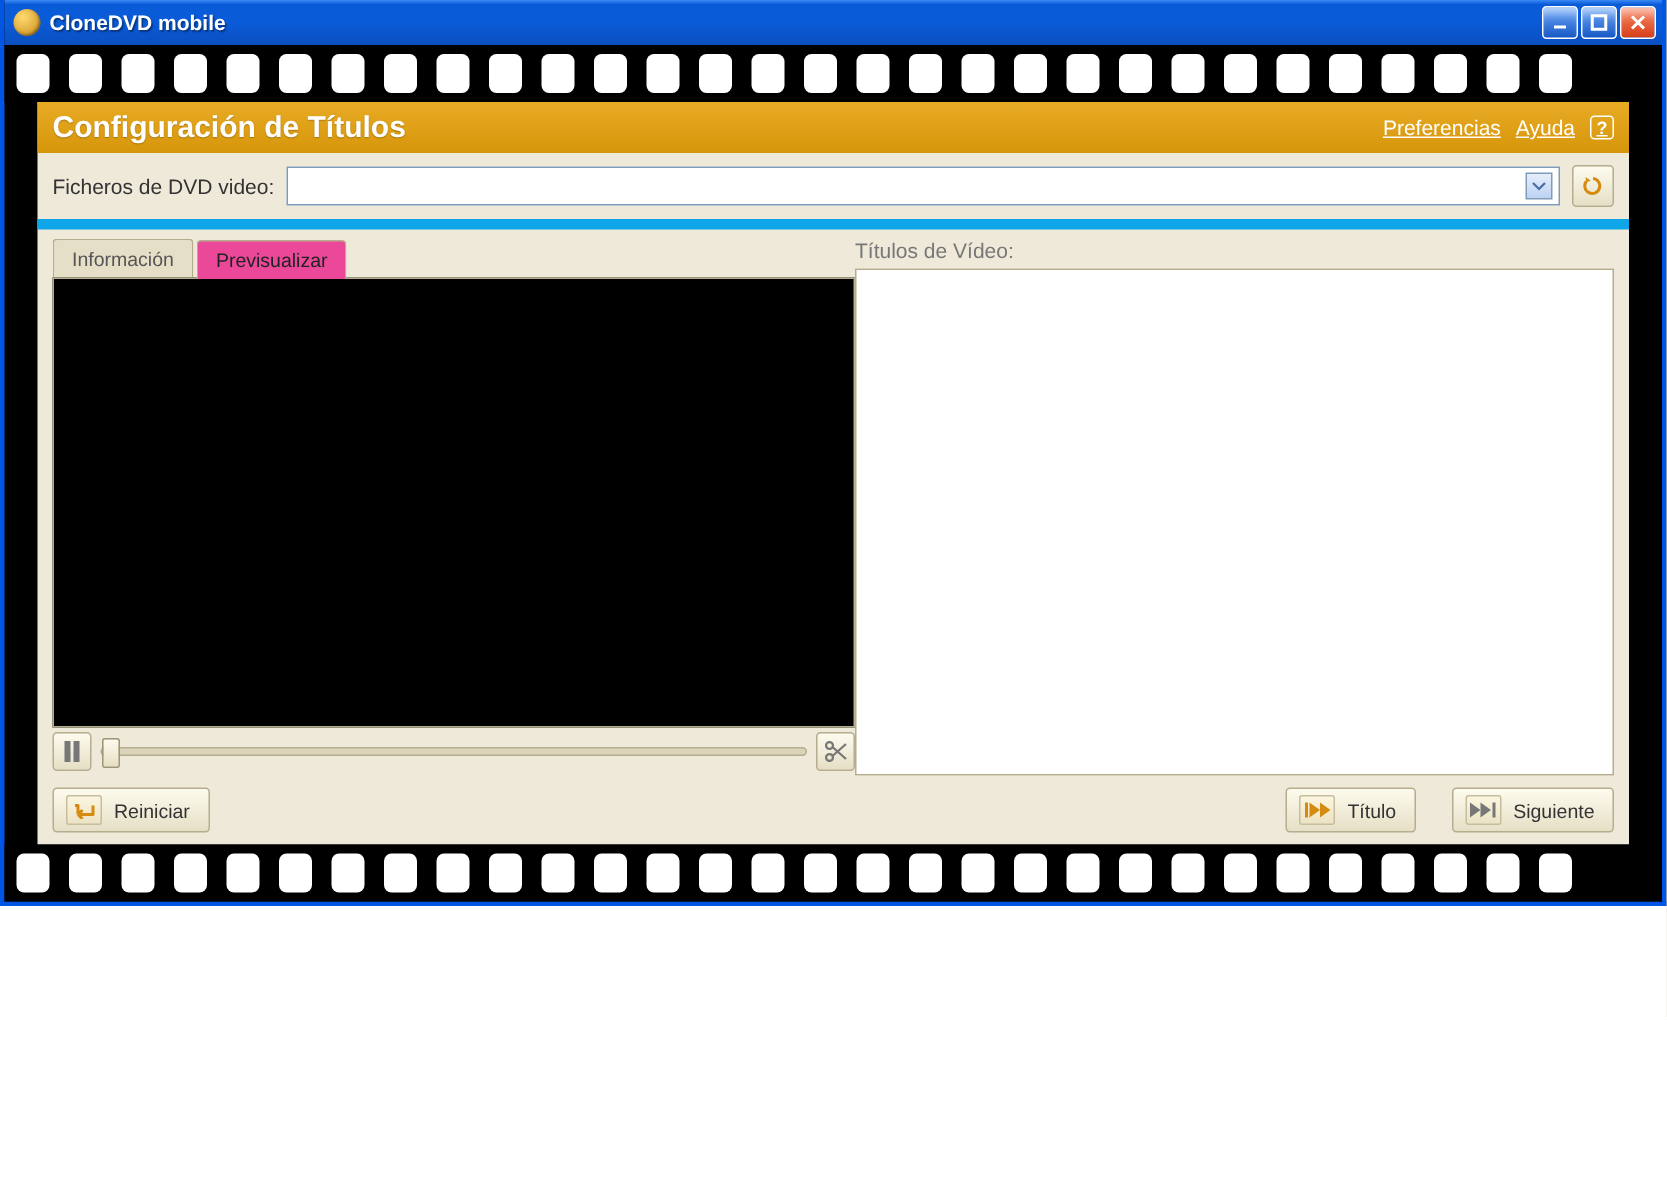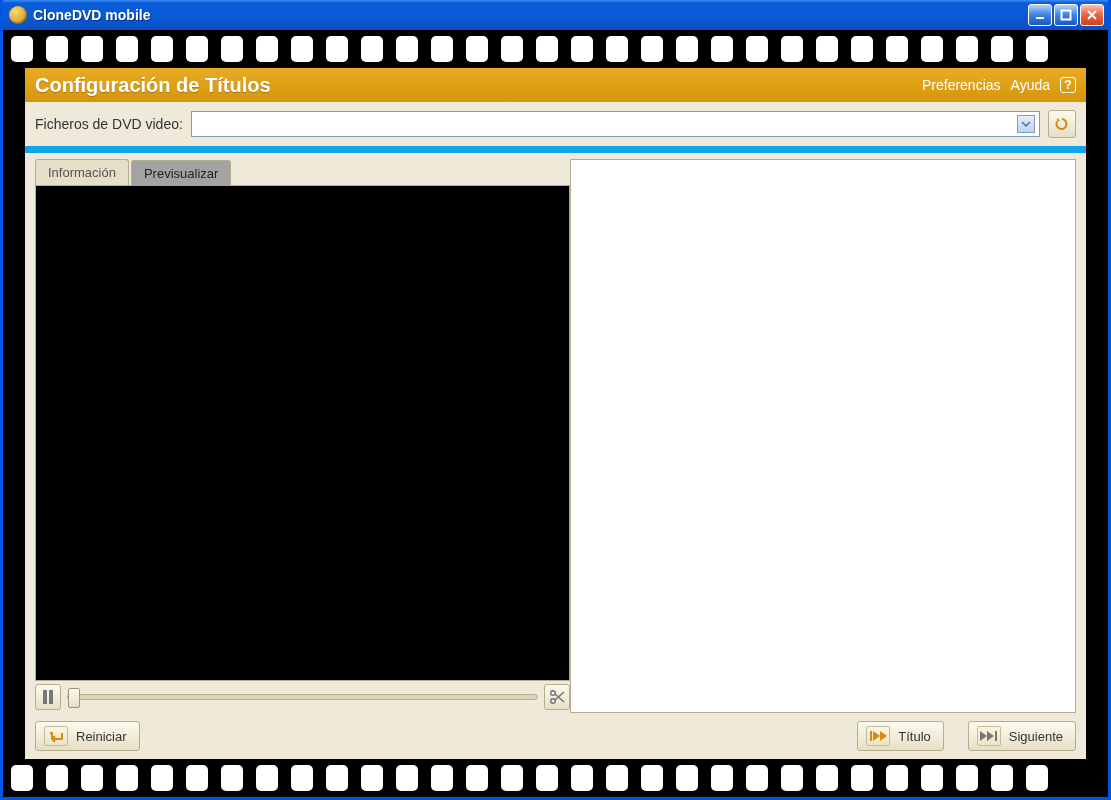--- a/index.html
+++ b/index.html
@@ -6,21 +6,21 @@
 body {
   font-family: Tahoma, Arial, sans-serif;
   font-size: 13px;
   background: #fff;
   width: 1111px;
   height: 800px;
   overflow: hidden;
 }
 .window {
   width: 1111px;
-  height: 800px;
+  height: 604px;
   border: 3px solid #0055e5;
   border-top: none;
   background: #000;
   display: flex;
   flex-direction: column;
 }
 .titlebar {
   height: 30px;
   background: linear-gradient(to bottom, #3b8af5 0%, #0a5bd8 10%, #0a5bd8 50%, #0a4fc0 100%);
   display: flex;
@@ -84,21 +84,21 @@
   display: flex;
   align-items: center;
   padding: 0 10px;
   color: #fff;
 }
 .header-bar .hdr-title {
   font-size: 20px;
   font-weight: bold;
   text-shadow: 0 1px 1px rgba(0,0,0,0.25);
 }
-.header-bar .links { margin-left: auto; display: flex; gap: 10px; align-items: center; font-size: 14px; }
+.header-bar .links { margin-left: auto; display: flex; gap: 10px; align-items: center; font-size: 14px; text-decoration: underline; }
 .header-bar .links span { cursor: pointer; }
 .help-q {
   display: inline-flex; width: 16px; height:16px; border:1px solid #fff; border-radius:3px;
   align-items:center; justify-content:center; font-size:12px; font-weight:bold;
 }
 
 .path-row {
   display: flex;
   align-items: center;
   padding: 8px 10px;
@@ -143,21 +143,21 @@
 .tab {
   padding: 5px 12px;
   background: #e6dfc8;
   border: 1px solid #b6ad8e;
   border-bottom: none;
   border-radius: 3px 3px 0 0;
   font-size: 13px;
   color: #555;
   cursor: default;
 }
-.tab.active { background: #a3a3a3; color: #222; position: relative; top: 1px; }
+.tab.active { background: #ec4899; color: #222; position: relative; top: 1px; }
 
 .preview-frame {
   border: 1px solid #b6ad8e;
   background: #000;
   flex: 1;
   min-height: 0;
 }
 .player-controls {
   height: 32px;
   display: flex;
@@ -349,20 +349,21 @@
             <svg width="16" height="14">
               <circle cx="4" cy="3" r="2.3" fill="none" stroke="#777" stroke-width="1.5"></circle>
               <circle cx="4" cy="11" r="2.3" fill="none" stroke="#777" stroke-width="1.5"></circle>
               <path d="M6 4 L15 12 M6 10 L15 2" stroke="#777" stroke-width="1.5"></path>
             </svg>
           </div>
         </div>
       </div>
 
       <div class="right-pane">
+        <div class="section-label">Títulos de Vídeo:</div>
         <div class="titles-list">
           <div class="titles-body"></div>
         </div>
       </div>
     </div>
 
     <div class="bottom-bar">
       <div class="nav-btn">
         <span class="icon-box">
           <svg width="16" height="12">

